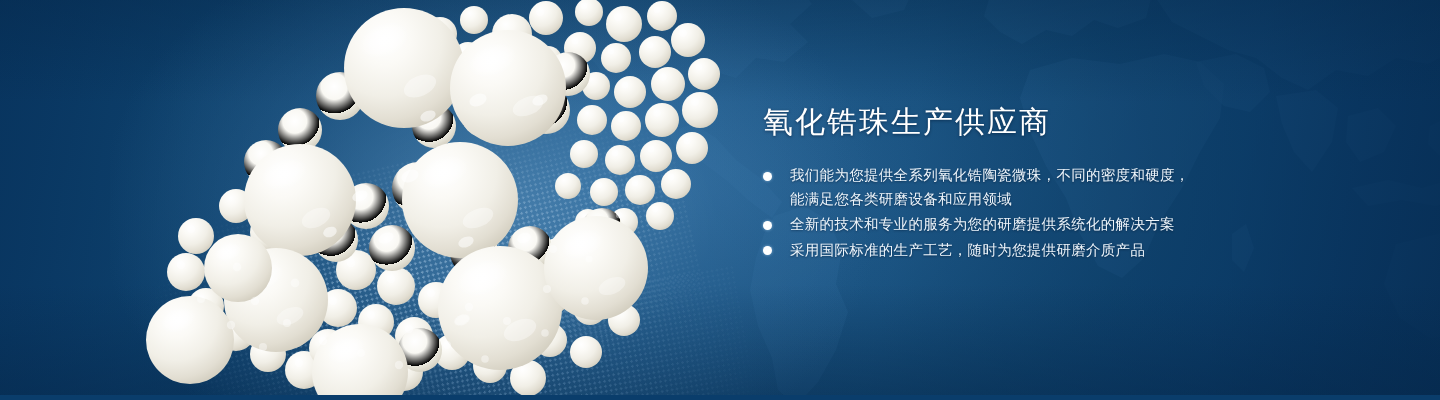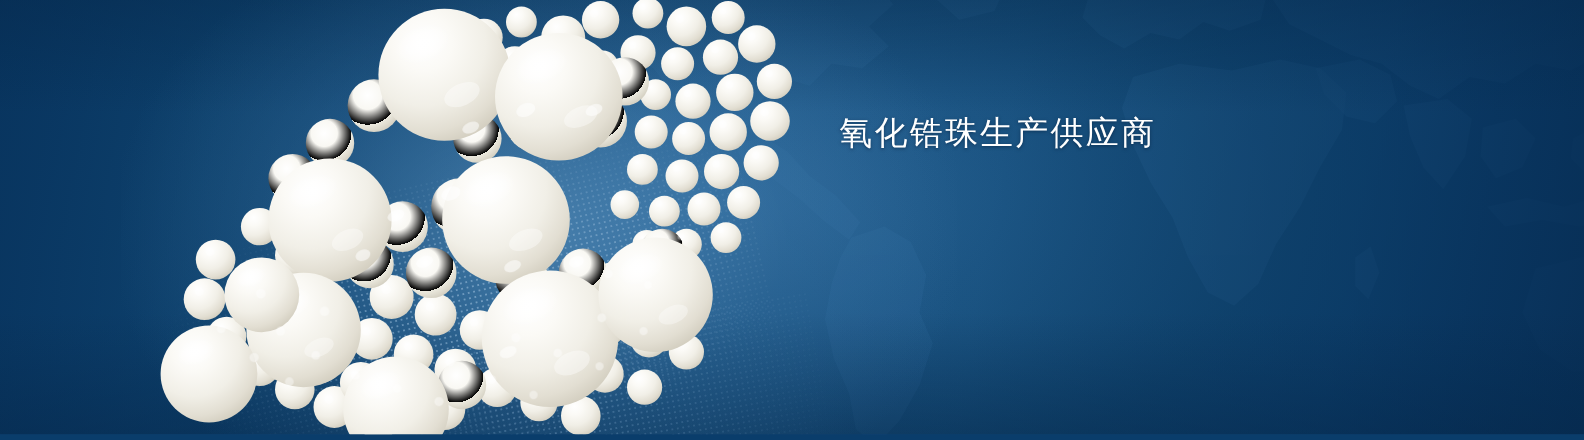--- a/index.html
+++ b/index.html
@@ -429,15 +429,30 @@
           <circle cx="553" cy="249" r="4"></circle>
             <circle cx="589" cy="259" r="3.6"></circle>
         </g>
       </g>
     </svg>
   </div>
 
   <div class="copy">
     <h1 class="headline">氧化锆珠生产供应商</h1>
 
+    <ul class="points">
+      <li class="point">
+        <span class="dot"></span>
+        <span>我们能为您提供全系列氧化锆陶瓷微珠，不同的密度和硬度，</span>
+        <span class="l2">能满足您各类研磨设备和应用领域</span>
+      </li>
+      <li class="point">
+        <span class="dot"></span>
+        <span>全新的技术和专业的服务为您的研磨提供系统化的解决方案</span>
+      </li>
+      <li class="point">
+        <span class="dot"></span>
+        <span>采用国际标准的生产工艺，随时为您提供研磨介质产品</span>
+      </li>
+    </ul>
   </div>
 
 </div>
 
 </body></html>

